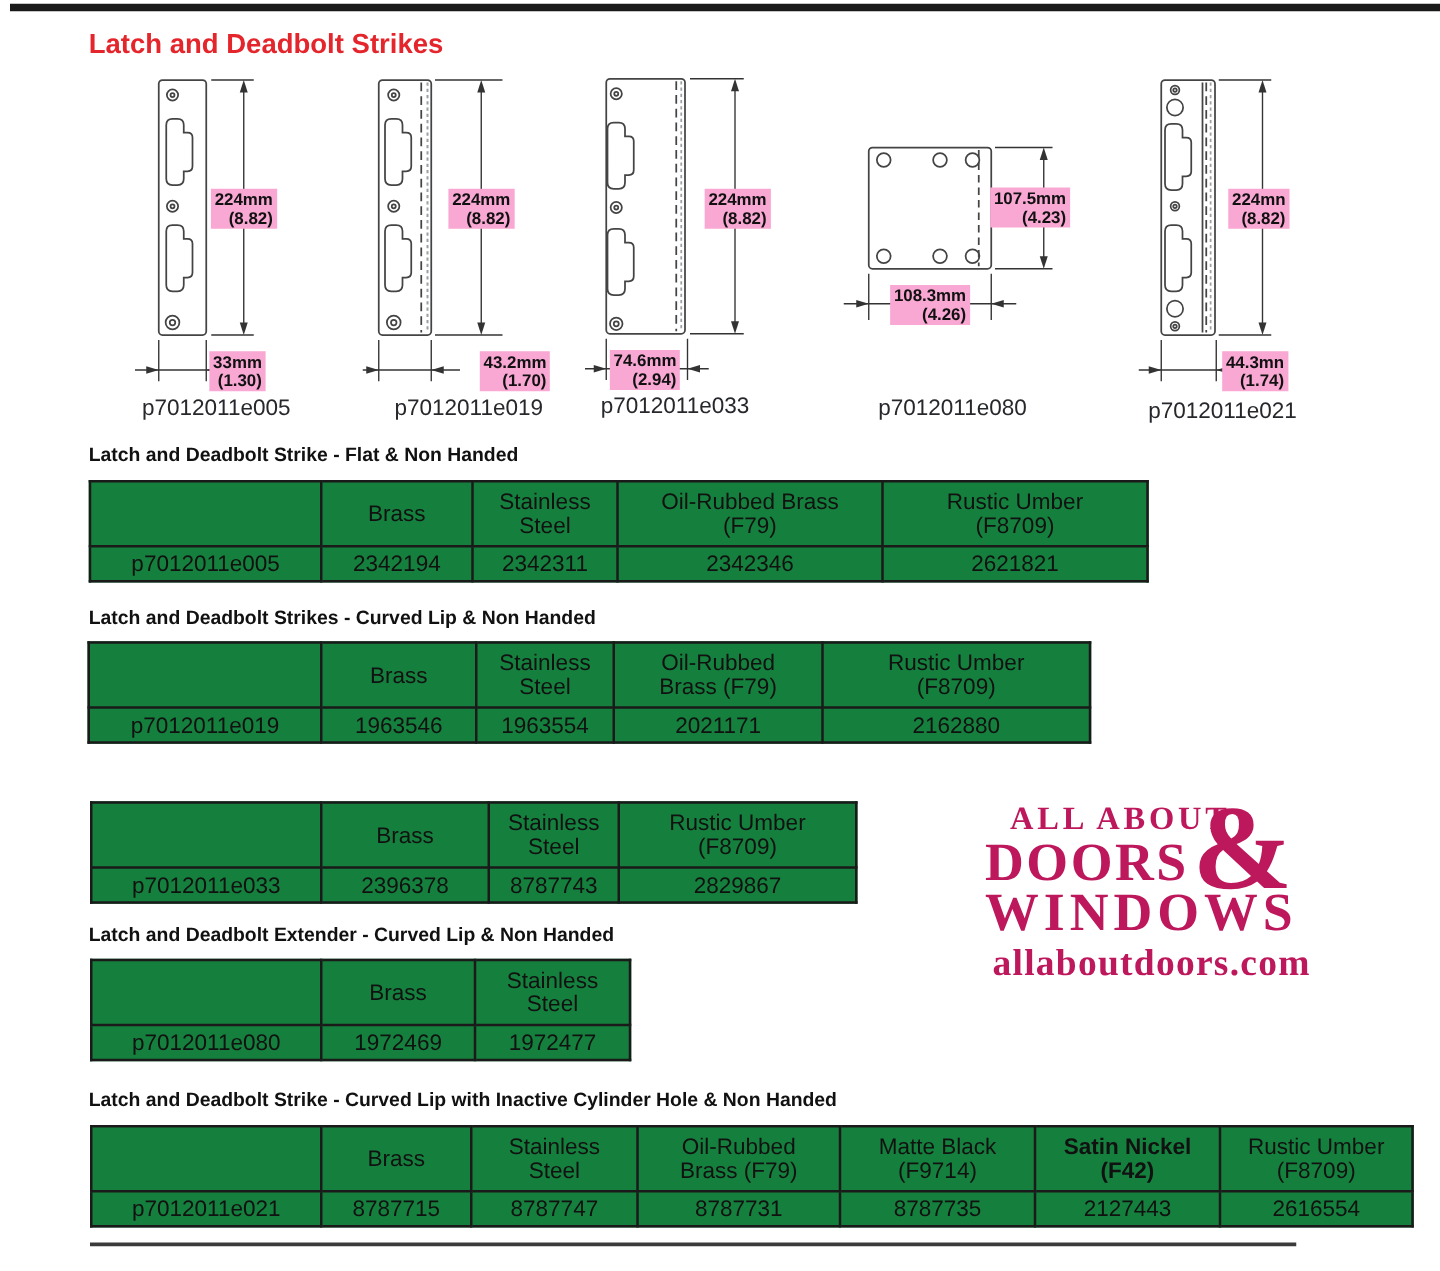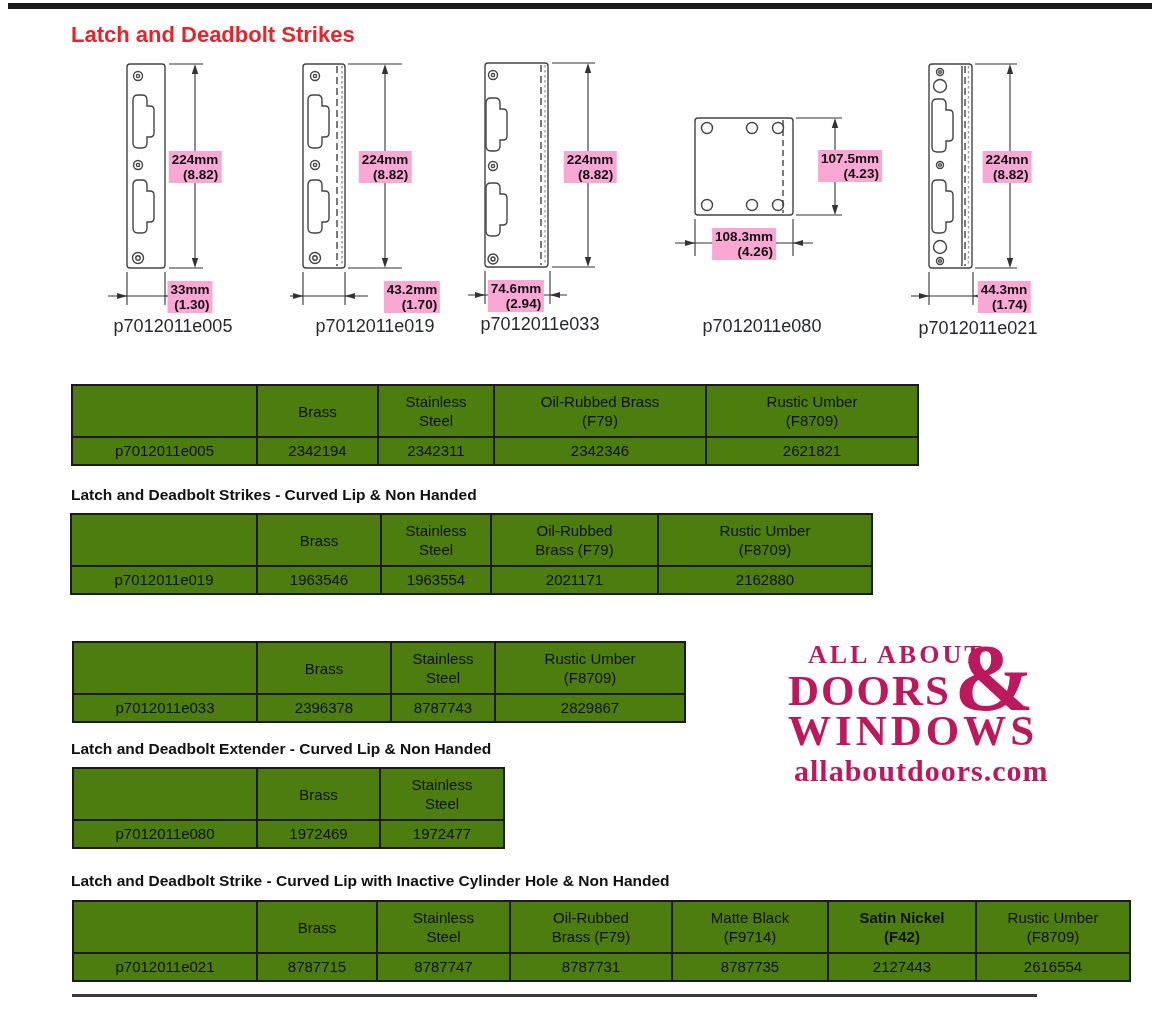--- a/index.html
+++ b/index.html
@@ -18,22 +18,22 @@
     font-weight:bold;font-size:13.5px;line-height:15px;text-align:right;
     padding:1px 3px;white-space:nowrap;color:#111;
   }
   .dimlabel span{display:block;}
   .partlabel{
     position:absolute;transform:translateX(-50%);font-size:18px;color:#26282c;white-space:nowrap;
   }
   
   .caption{position:absolute;left:71px;font-size:15.5px;font-weight:bold;color:#111;white-space:nowrap;}
   table.parts{
-    position:absolute;border-collapse:collapse;table-layout:fixed;background:#4d7c0f;
-    font-size:15px;color:#111;
+    position:absolute;border-collapse:collapse;table-layout:fixed;background:#15803d;
+    font-size:18px;color:#111;
   }
   table.parts th, table.parts td{
     border:2px solid #1a1a1a;text-align:center;vertical-align:middle;
     font-weight:normal;padding:0 2px;
   }
   table.parts th{height:50px;white-space:pre-line;line-height:19px;}
   table.parts td{height:26px;line-height:22px;}
   
   .watermark{position:absolute;left:786px;top:636px;width:330px;height:160px;
     font-family:"Liberation Serif",serif;font-weight:bold;z-index:0;}
@@ -192,21 +192,21 @@
         <line x1="133" y1="139" x2="133" y2="176"></line>
         <line x1="15" y1="163" x2="153" y2="163"></line>
       </g>
       <g fill="#333" stroke="none">
         <polygon points="175,38 171.8,48 178.2,48"></polygon>
         <polygon points="175,135 171.8,125 178.2,125"></polygon>
         <polygon points="35,163 25,160 25,166"></polygon>
         <polygon points="133,163 143,160 143,166"></polygon>
       </g>
     </svg>
-    <div class="dimlabel" style="left:190px;top:86px">
+    <div class="dimlabel" style="left:164px;top:86px">
       <span>107.5mm</span>
       <span>(4.23)</span>
     </div>
     <div class="dimlabel" style="left:84px;top:164px">
       <span>108.3mm</span>
       <span>(4.26)</span>
     </div>
     <div class="partlabel" style="left:102px;top:236px">p7012011e080</div>
   </div>
 
@@ -255,20 +255,21 @@
   </div>
 
   <div class="watermark" style="color: #be185d;">
     <div class="wm-line1">ALL ABOUT</div>
     <div class="wm-line2">DOORS</div>
     <div class="wm-amp">&amp;</div>
     <div class="wm-line3">WINDOWS</div>
     <div class="wm-line4">allaboutdoors.com</div>
   </div>
 
+  <div class="caption" style="top:356px">Latch and Deadbolt Strike - Flat &amp; Non Handed</div>
   <table class="parts" style="left:71px;top:384px;width:816px">
       <thead>
         <tr>
           <th style="width: 179px;"></th>
           <th style="width: 115px;">Brass</th>
           <th style="width: 110px;">Stainless
 Steel</th>
           <th style="width: 206px;">Oil-Rubbed Brass
 (F79)</th>
           <th style="width: 206px;">Rustic Umber

